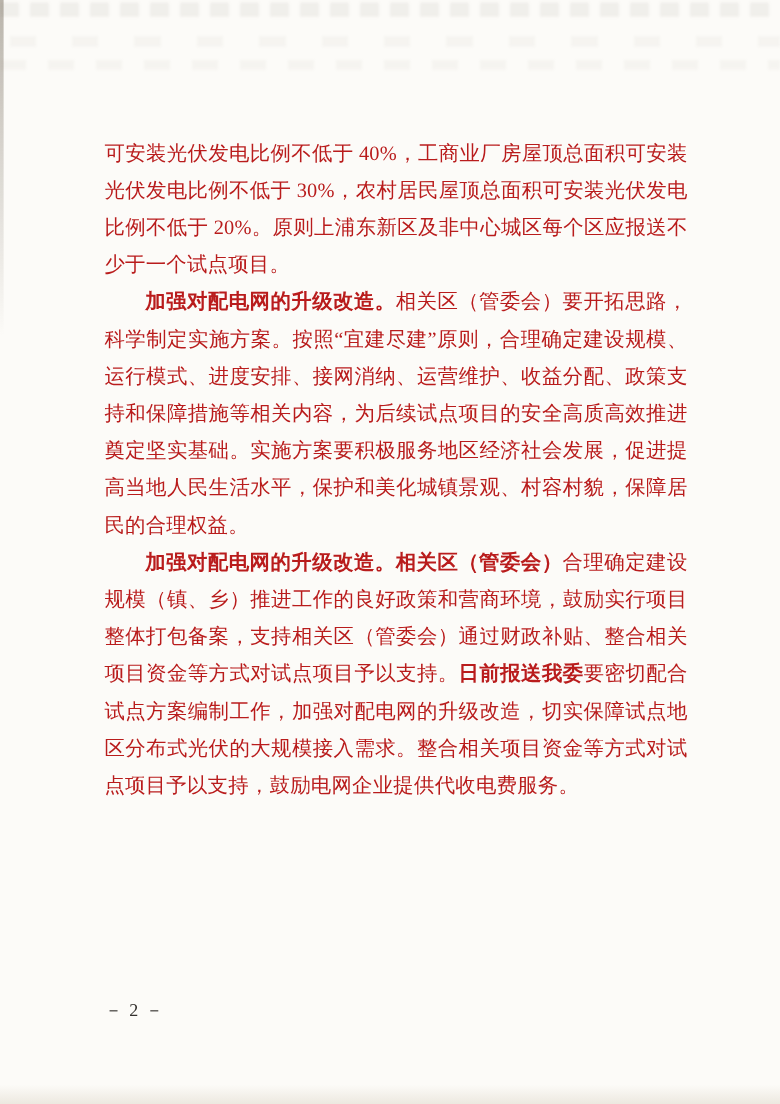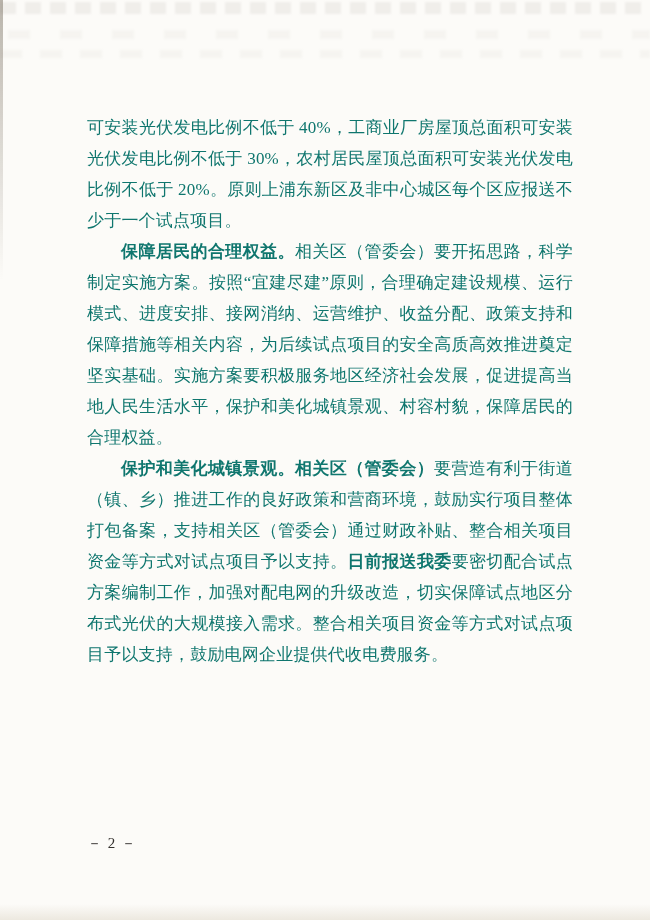--- a/index.html
+++ b/index.html
@@ -59,21 +59,21 @@
     background: linear-gradient(to bottom, rgba(0,0,0,0), rgba(196,184,160,0.28));
     pointer-events: none;
   }
   .doc-body {
     position: absolute;
     left: 87px;
     top: 112px;
     width: 486px;
     font-size: 17px;
     line-height: 31px;
-    color: #0f766e;
+    color: #b91c1c;
     text-align: justify;
     letter-spacing: 0.2px;
   }
   .para { margin: 0; }
   .para.indent { text-indent: 2em; }
   .run-bold { font-weight: bold; }
   .page-number {
     position: absolute;
     left: 87px;
     top: 832px;
@@ -87,20 +87,20 @@
 <body>
 
 <div class="page">
   <div class="scan-artifact art-row-1"></div>
   <div class="scan-artifact art-row-2"></div>
   <div class="scan-artifact art-row-3"></div>
   <div class="edge-left"></div>
 
   <div class="doc-body" id="doc-body">
       <p class="para"><span class="run">可安装光伏发电比例不低于 40%，工商业厂房屋顶总面积可安装光伏发电比例不低于 30%，农村居民屋顶总面积可安装光伏发电比例不低于 20%。原则上浦东新区及非中心城区每个区应报送不少于一个试点项目。</span></p>
-      <p class="para indent"><span class="run-bold">保障居民的合理权益。</span><span class="run">相关区（管委会）要开拓思路，科学制定实施方案。按照“宜建尽建”原则，合理确定建设规模、运行模式、进度安排、接网消纳、运营维护、收益分配、政策支持和保障措施等相关内容，为后续试点项目的安全高质高效推进奠定坚实基础。实施方案要积极服务地区经济社会发展，促进提高当地人民生活水平，保护和美化城镇景观、村容村貌，保障居民的合理权益。</span></p>
-      <p class="para indent"><span class="run-bold">保护和美化城镇景观。相关区（管委会）</span><span class="run">要营造有利于街道（镇、乡）推进工作的良好政策和营商环境，鼓励实行项目整体打包备案，支持相关区（管委会）通过财政补贴、整合相关项目资金等方式对试点项目予以支持。</span><span class="run-bold">日前报送我委</span><span class="run">要密切配合试点方案编制工作，加强对配电网的升级改造，切实保障试点地区分布式光伏的大规模接入需求。整合相关项目资金等方式对试点项目予以支持，鼓励电网企业提供代收电费服务。</span></p>
+      <p class="para indent"><span class="run-bold">加强对配电网的升级改造。</span><span class="run">相关区（管委会）要开拓思路，科学制定实施方案。按照“宜建尽建”原则，合理确定建设规模、运行模式、进度安排、接网消纳、运营维护、收益分配、政策支持和保障措施等相关内容，为后续试点项目的安全高质高效推进奠定坚实基础。实施方案要积极服务地区经济社会发展，促进提高当地人民生活水平，保护和美化城镇景观、村容村貌，保障居民的合理权益。</span></p>
+      <p class="para indent"><span class="run-bold">加强对配电网的升级改造。相关区（管委会）</span><span class="run">合理确定建设规模（镇、乡）推进工作的良好政策和营商环境，鼓励实行项目整体打包备案，支持相关区（管委会）通过财政补贴、整合相关项目资金等方式对试点项目予以支持。</span><span class="run-bold">日前报送我委</span><span class="run">要密切配合试点方案编制工作，加强对配电网的升级改造，切实保障试点地区分布式光伏的大规模接入需求。整合相关项目资金等方式对试点项目予以支持，鼓励电网企业提供代收电费服务。</span></p>
     </div>
 
   <div class="page-number">－ 2 －</div>
 
   <div class="edge-bottom"></div>
 </div>
 
 </body></html>

